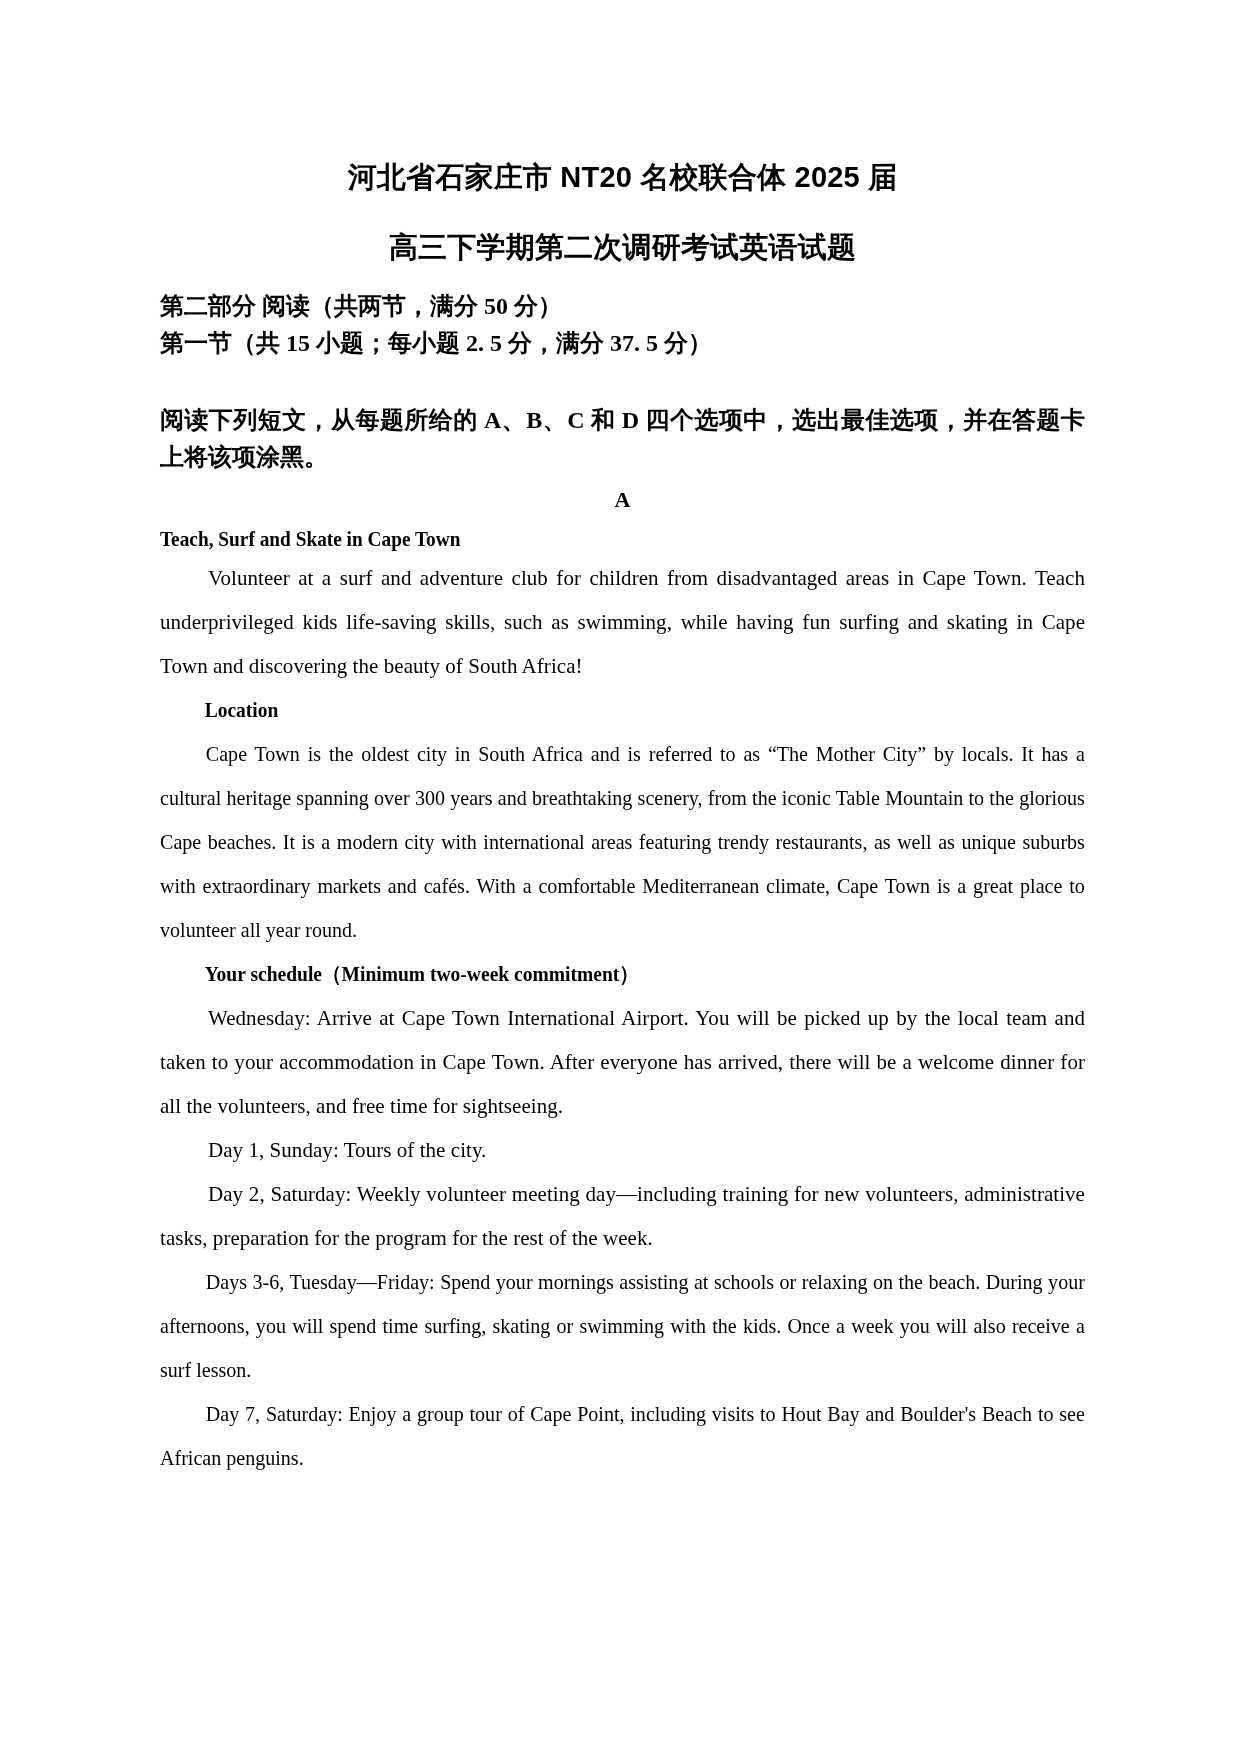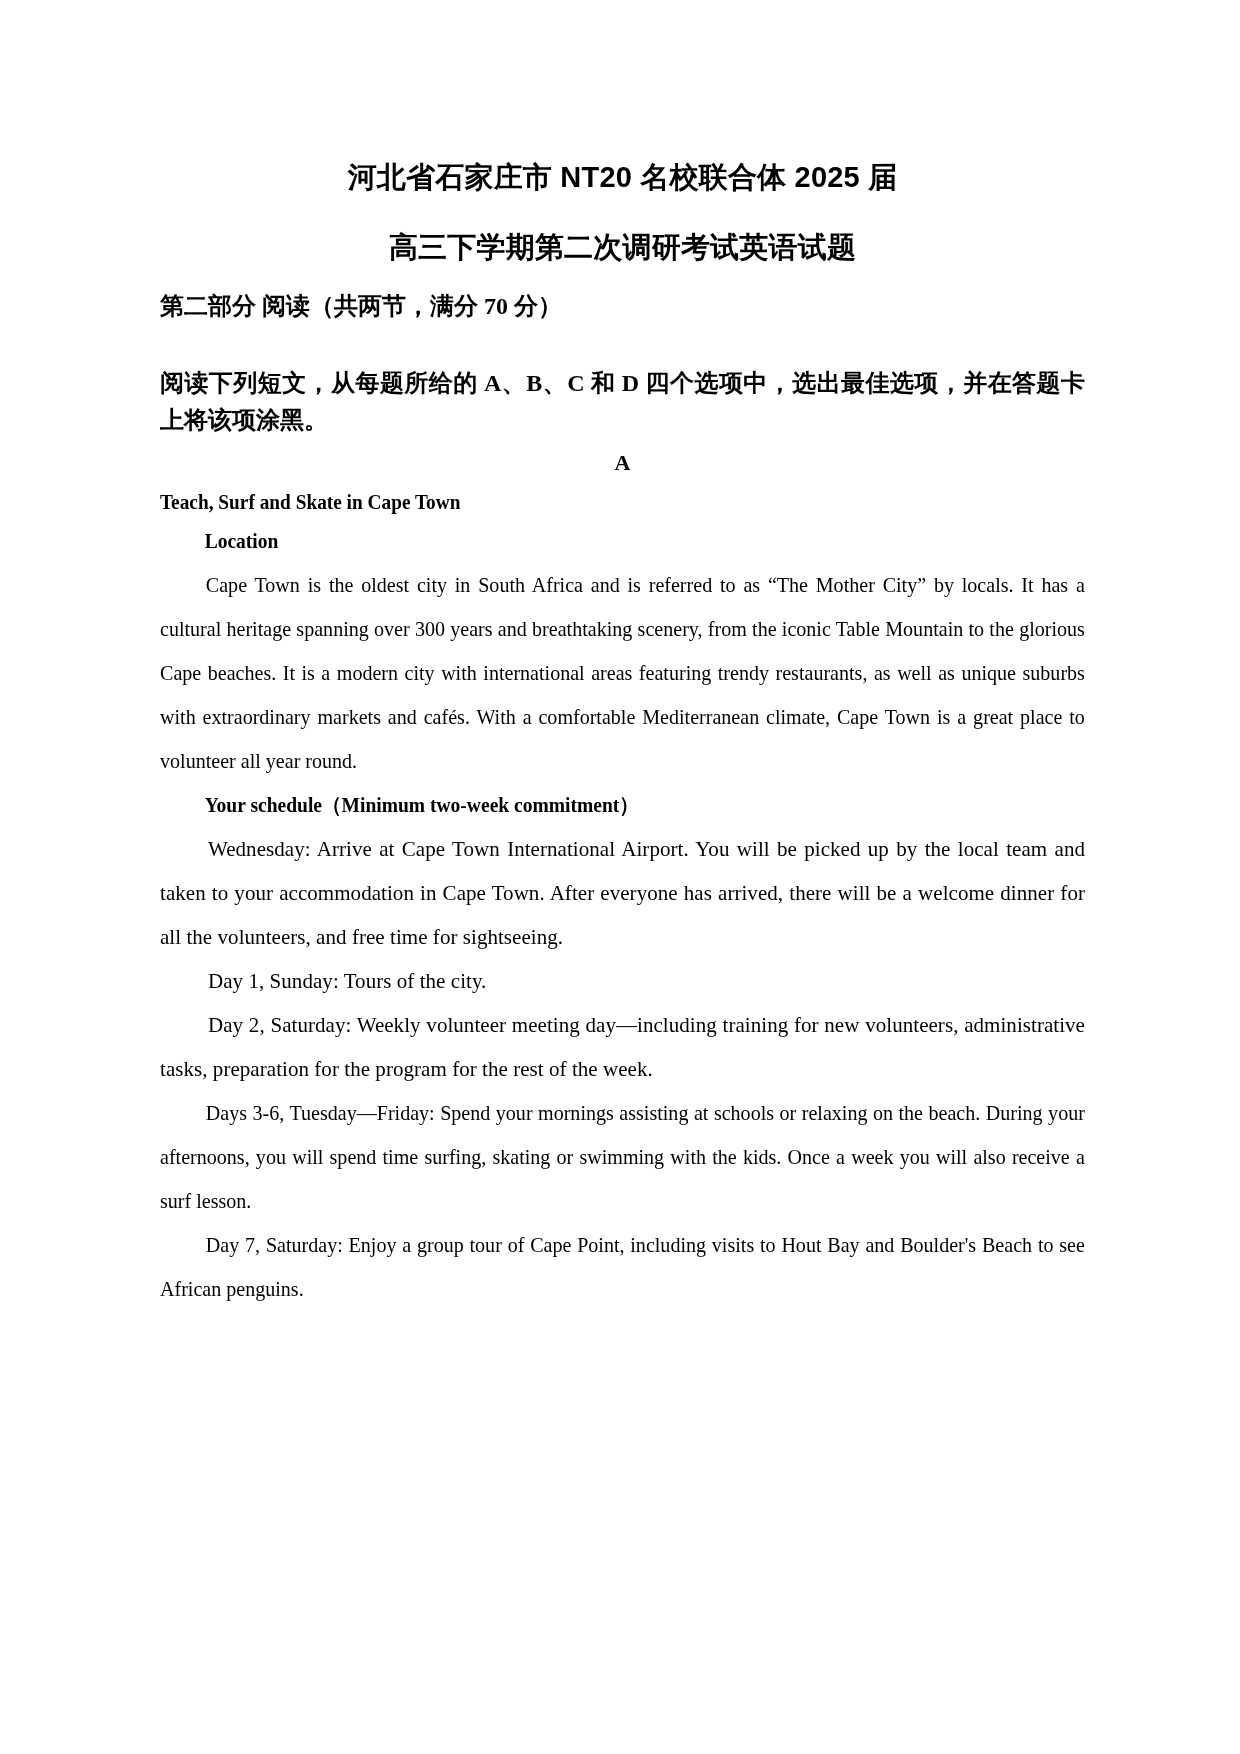--- a/index.html
+++ b/index.html
@@ -108,29 +108,31 @@
 <body>
 
 <div class="page">
   <div class="content">
 
     <div class="doc-title line1">河北省石家庄市 NT20 名校联合体 2025 届</div>
 
     <div class="doc-title line2">高三下学期第二次调研考试英语试题</div>
 
 
-    <div class="cn-line">第二部分 阅读（共两节，满分 70 分）</div>
+    <div class="cn-line">第二部分 阅读（共两节，满分 50 分）</div>
 
+    <div class="cn-line">第一节（共 15 小题；每小题 2. 5 分，满分 37. 5 分）</div>
 
     <div class="cn-para">阅读下列短文，从每题所给的 A、B、C 和 D 四个选项中，选出最佳选项，并在答题卡上将该项涂黑。</div>
 
     <div class="section-letter">A</div>
 
     <div class="en-title">Teach, Surf and Skate in Cape Town</div>
 
+    <p class="en-para wide">Volunteer at a surf and adventure club for children from disadvantaged areas in Cape Town. Teach underprivileged kids life-saving skills, such as swimming, while having fun surfing and skating in Cape Town and discovering the beauty of South Africa!</p>
 
     <div class="en-sub">Location</div>
 
     <p class="en-para condensed">Cape Town is the oldest city in South Africa and is referred to as “The Mother City” by locals. It has a cultural heritage spanning over 300 years and breathtaking scenery, from the iconic Table Mountain to the glorious Cape beaches. It is a modern city with international areas featuring trendy restaurants, as well as unique suburbs with extraordinary markets and cafés. With a comfortable Mediterranean climate, Cape Town is a great place to volunteer all year round.</p>
 
     <div class="en-sub">Your schedule（Minimum two-week commitment）</div>
 
     <p class="en-para wide">Wednesday: Arrive at Cape Town International Airport. You will be picked up by the local team and taken to your accommodation in Cape Town. After everyone has arrived, there will be a welcome dinner for all the volunteers, and free time for sightseeing.</p>
 
     <p class="en-para wide">Day 1, Sunday: Tours of the city.</p>

